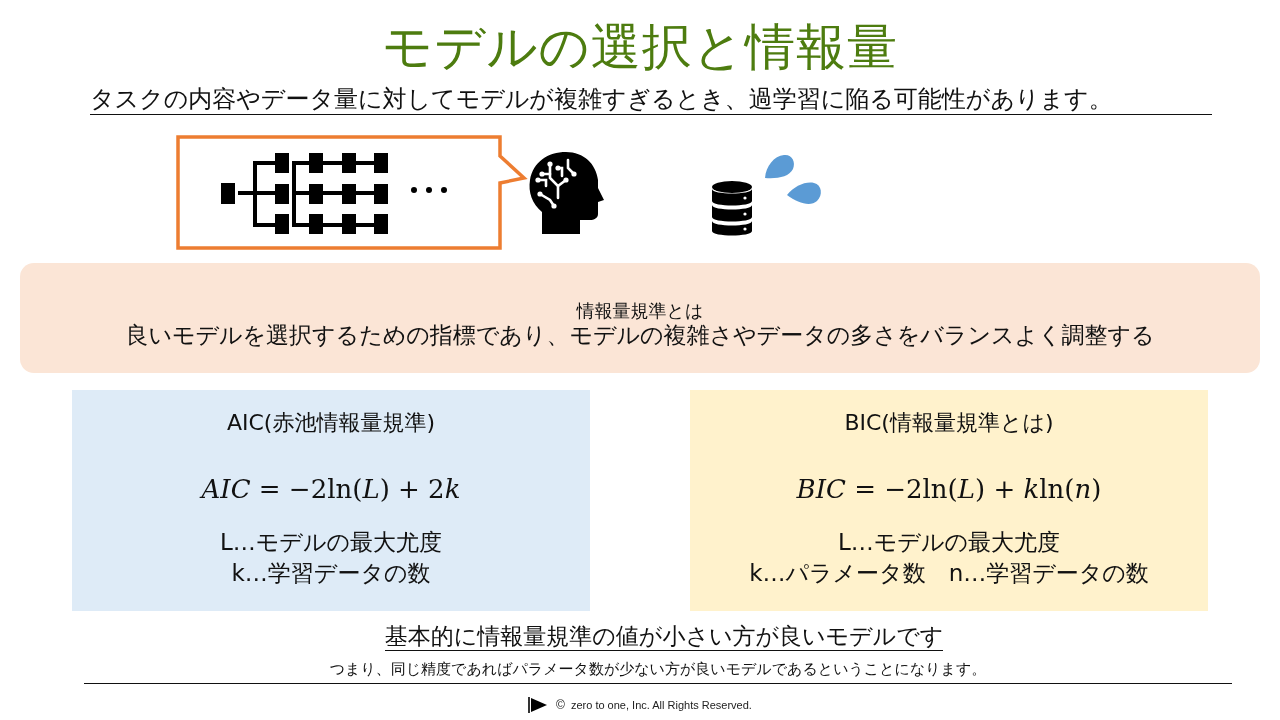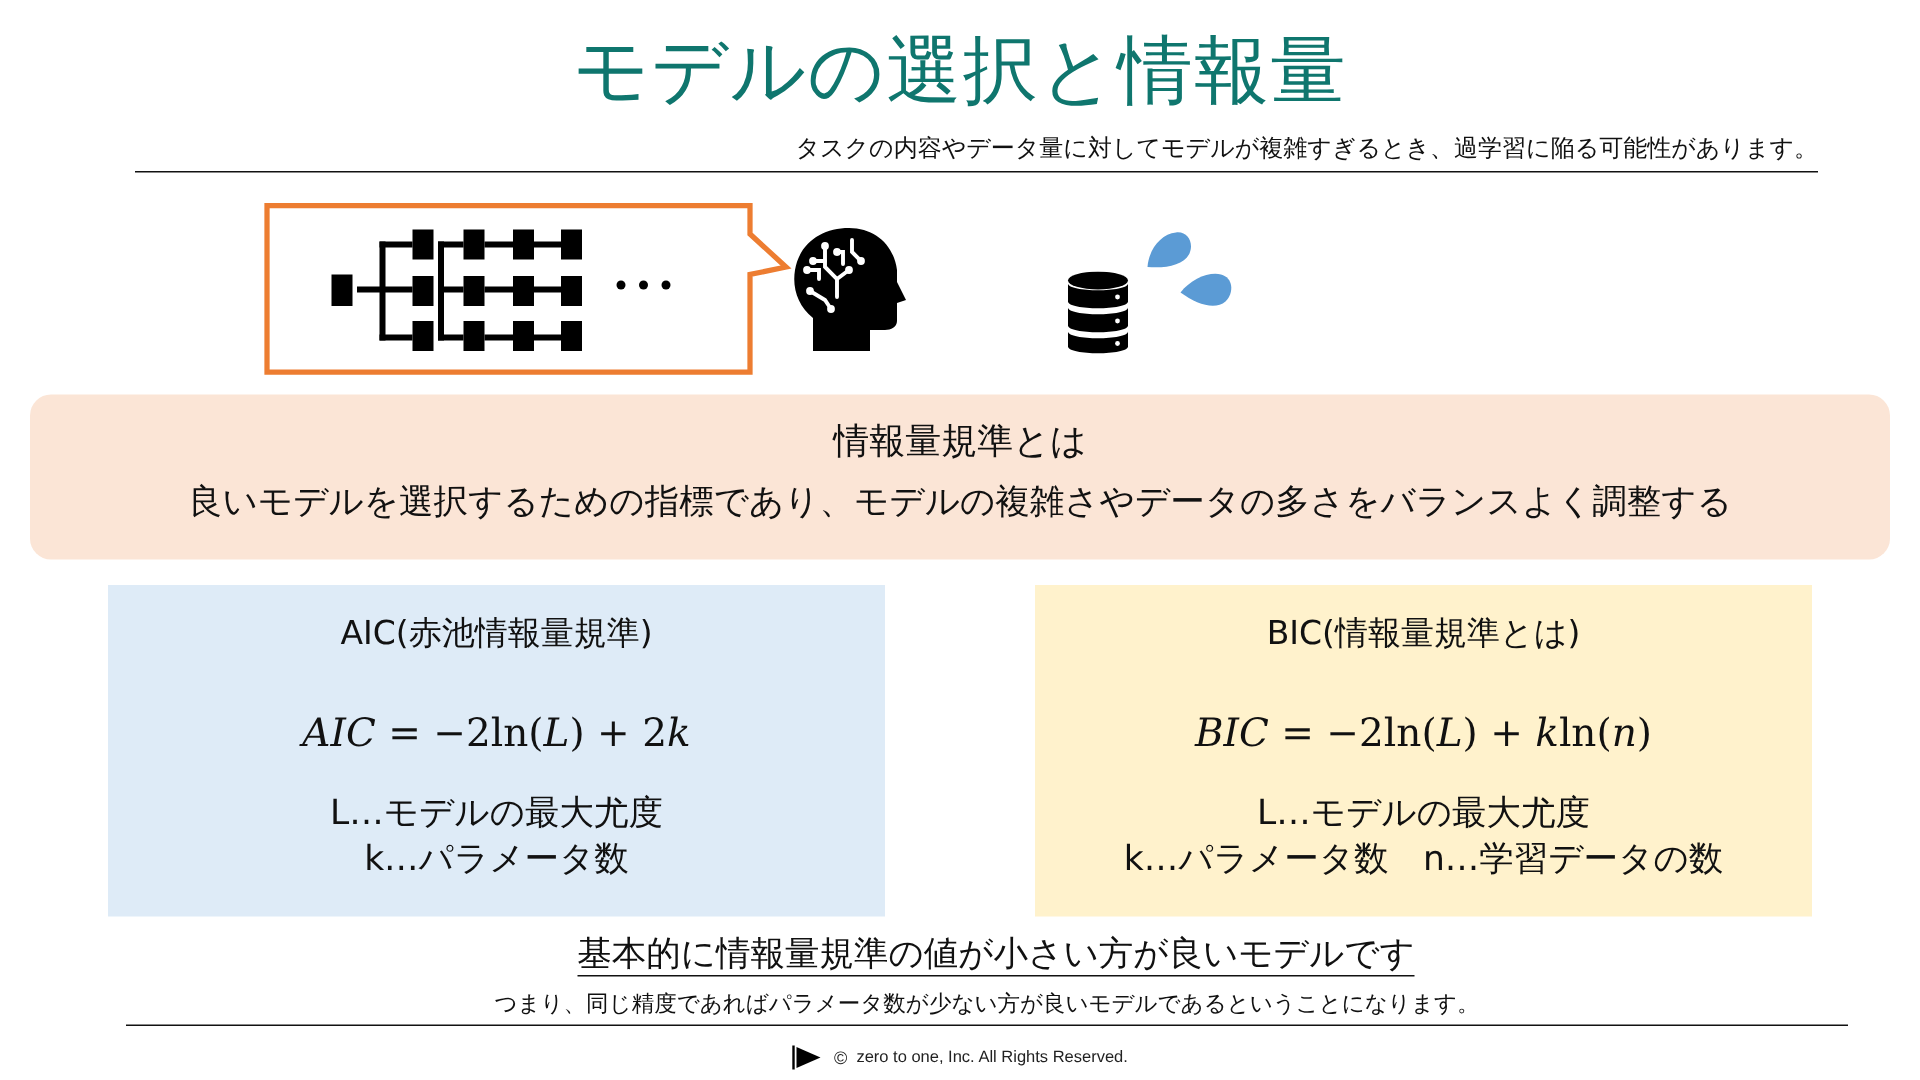--- a/index.html
+++ b/index.html
@@ -2,41 +2,41 @@
 <html><head>
   <meta charset="utf-8">
   <style>
     * { box-sizing: border-box; margin: 0; padding: 0; }
     html, body { width: 1280px; height: 720px; background: #ffffff; overflow: hidden; }
     body { position: relative; font-family: "DejaVu Sans", "Liberation Sans", sans-serif; color: #111; }
 
     .title {
       position: absolute; left: 0; top: 14px; width: 1280px;
       text-align: center; font-size: 50px; line-height: 66px; font-weight: normal;
-      color: #0f766e; letter-spacing: 1px;
+      color: #4d7c0f; letter-spacing: 1px;
     }
     .subtitle {
       position: absolute; left: 90px; top: 84px; width: 1122px;
-      text-align: right; font-size: 16px; line-height: 30px;
+      text-align: left; font-size: 24px; line-height: 30px;
       border-bottom: 1.5px solid #111; white-space: nowrap;
     }
 
     .bubble-svg { position: absolute; left: 170px; top: 130px; }
     .head-svg { position: absolute; left: 528px; top: 150px; }
     .db-svg { position: absolute; left: 710px; top: 181px; }
     .drops-svg { position: absolute; left: 760px; top: 150px; }
 
     .criterion-box {
       position: absolute; left: 20px; top: 263px; width: 1240px; height: 110px;
       border-radius: 14px;
       text-align: center;
     }
     .criterion-title {
-      position: absolute; left: 0; top: 14px; width: 100%;
-      font-size: 24px; line-height: 34px;
+      position: absolute; left: 0; top: 31px; width: 100%;
+      font-size: 18px; line-height: 34px;
     }
     .criterion-desc {
       position: absolute; left: 0; top: 57px; width: 100%;
       font-size: 23px; line-height: 30px; white-space: nowrap;
     }
 
     .ic-box {
       position: absolute; top: 390px; width: 518px; height: 221px;
       text-align: center;
     }
@@ -172,21 +172,21 @@
   <div class="criterion-title">情報量規準とは</div>
   <div class="criterion-desc">良いモデルを選択するための指標であり、モデルの複雑さやデータの多さをバランスよく調整する</div>
 </div>
 
 <div class="ic-box aic" style="background:#deebf7;">
   <div class="ic-name">AIC(赤池情報量規準)</div>
   <div class="ic-formula">
     <i>AIC</i><span> = −2ln(</span><i>L</i><span>) + 2</span><i>k</i>
   </div>
   <div class="ic-line l1">L…モデルの最大尤度</div>
-  <div class="ic-line l2">k…パラメータ数</div>
+  <div class="ic-line l2">k…学習データの数</div>
 </div>
 
 <div class="ic-box bic" style="background:#fff2cc;">
   <div class="ic-name">BIC(情報量規準とは)</div>
   <div class="ic-formula">
     <i>BIC</i><span> = −2ln(</span><i>L</i><span>) + </span><i>k</i><span>ln(</span><i>n</i><span>)</span>
   </div>
   <div class="ic-line l1">L…モデルの最大尤度</div>
   <div class="ic-line l2">k…パラメータ数　n…学習データの数</div>
 </div>

